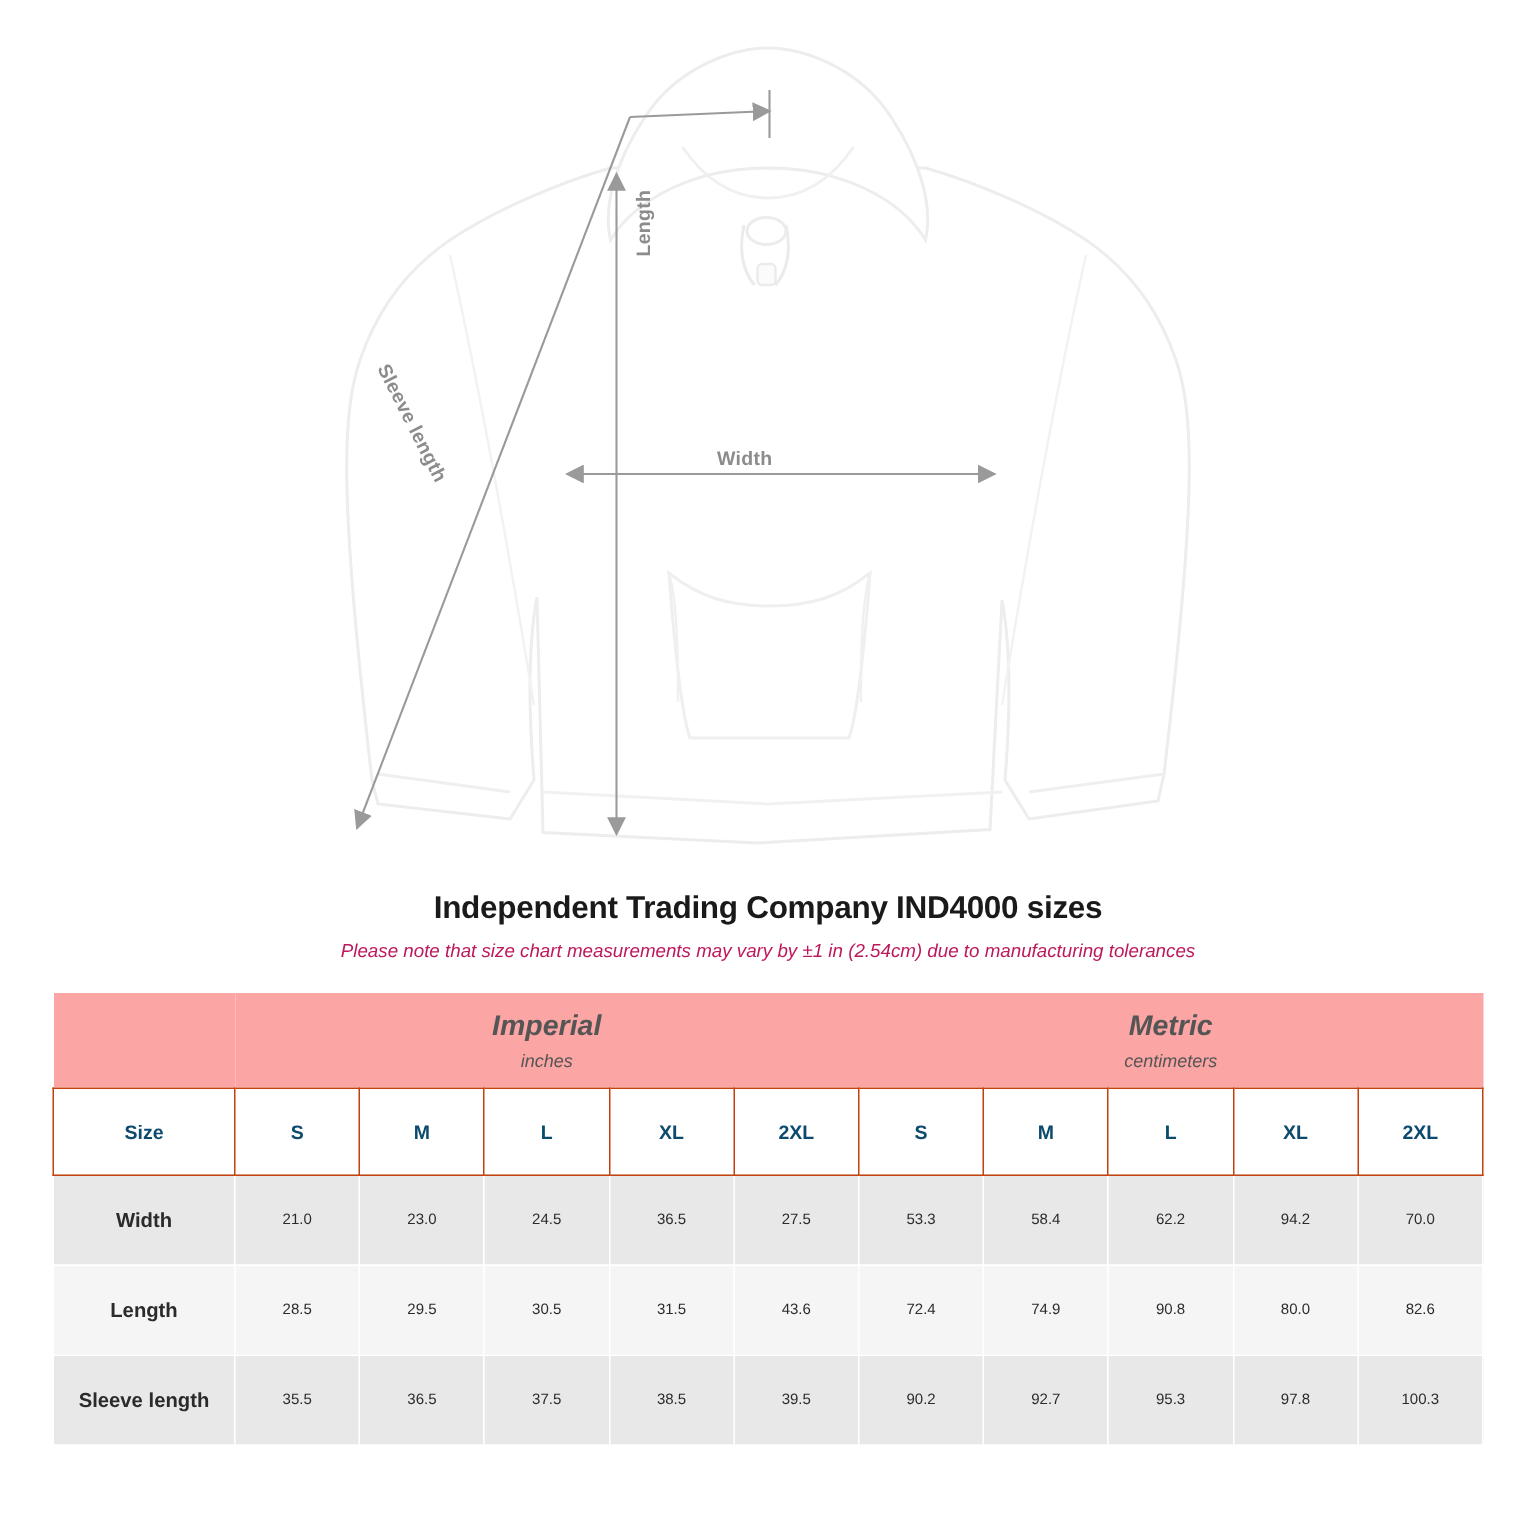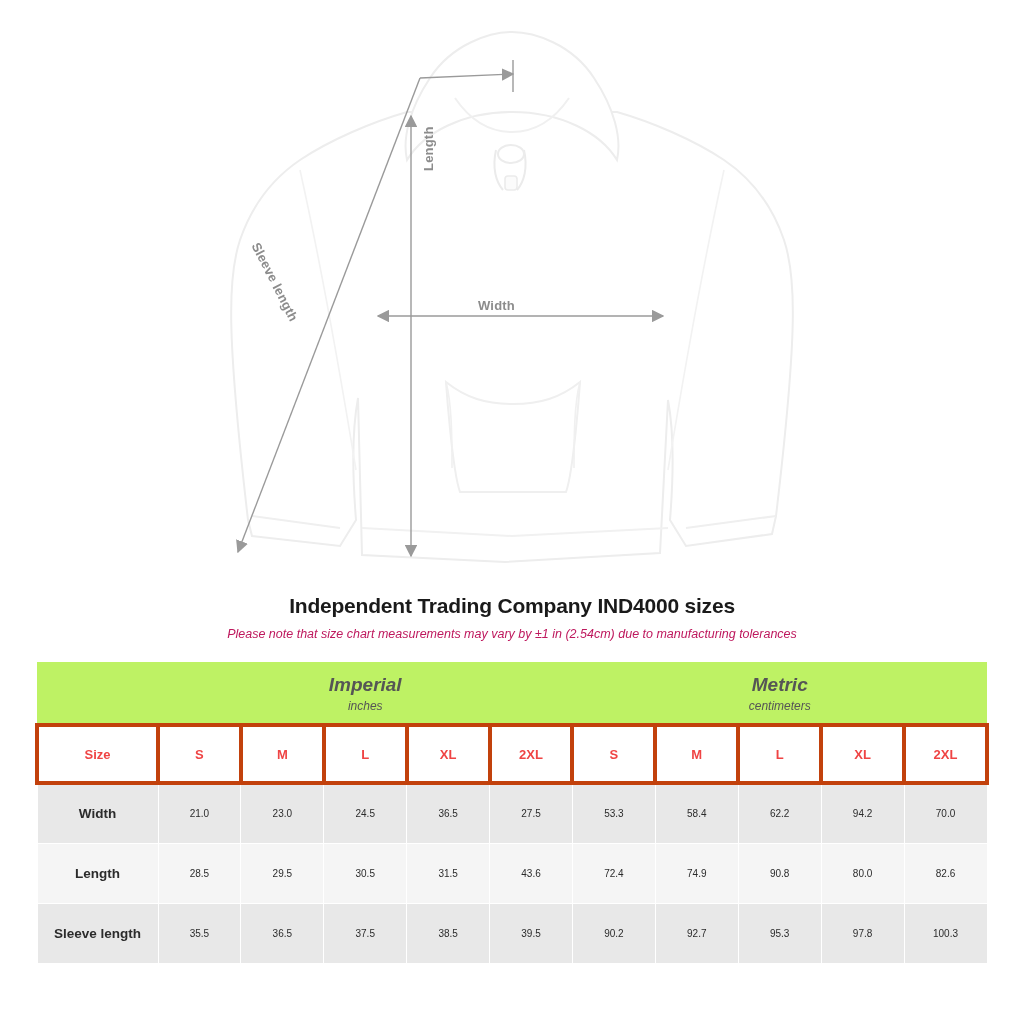--- a/index.html
+++ b/index.html
@@ -74,21 +74,21 @@
     border-collapse: collapse;
     width: 954px;
     table-layout: fixed;
   }
   th, td {
     border: 1px solid #ffffff;
     text-align: center;
     color: #2b2b2b;
   }
   .unit-row th {
-    background: #bef264;
+    background: #fca5a5;
     height: 63px;
     border: none;
     vertical-align: middle;
   }
   .unit-title {
     font-size: 19px;
     font-style: italic;
     font-weight: bold;
     color: #555555;
     line-height: 1.35;
@@ -99,22 +99,22 @@
     color: #555555;
     font-weight: normal;
     margin-top: 2px;
     text-align: center;
   }
   .head-row th {
     background: #ffffff;
     height: 58px;
     font-size: 13px;
     font-weight: bold;
-    color: #ef4444;
-    border: 4px solid #c2410c;
+    color: #0c4a6e;
+    border: 1px solid #c2410c;
   }
   .head-row th.size-head {
     background: #ffffff;
   }
   tbody tr td {
     height: 60px;
     font-size: 10px;
     border: 1px solid #ffffff;
   }
   tbody tr:nth-child(odd) td { background: #e8e8e8; }

